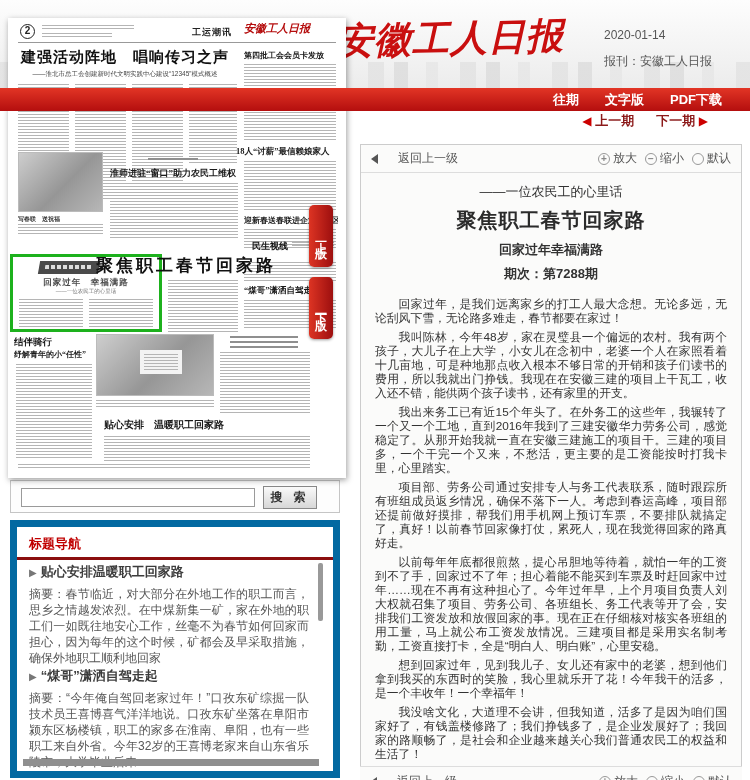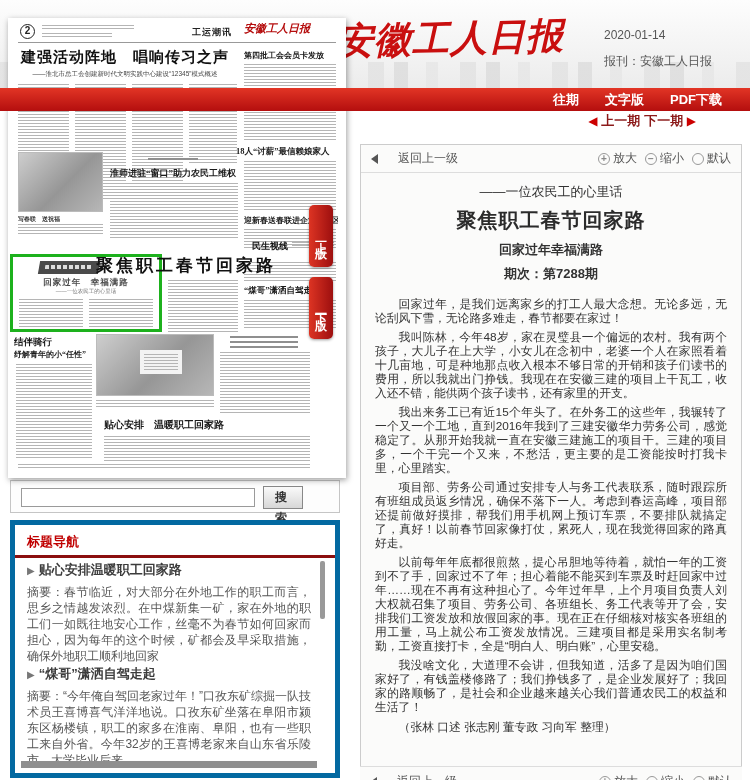--- a/index.html
+++ b/index.html
@@ -14,21 +14,21 @@
     background:
       repeating-linear-gradient(90deg,#e2e2e2 0 16px,transparent 16px 26px,#dcdcdc 26px 40px,transparent 40px 58px,#e6e6e6 58px 70px,transparent 70px 92px);
   }
   .masthead { left:336px; top:14px; font-family:"Liberation Serif","DejaVu Serif",serif; font-weight:bold; font-style:italic;
     color:#c90f0f; font-size:37px; letter-spacing:1px; transform:rotate(-1.5deg); white-space:nowrap; z-index:6; }
   .hdr-date { left:604px; top:28px; font-size:12px; color:#555; }
   .hdr-paper { left:604px; top:53px; font-size:12px; color:#555; }
   .redbar { left:0; top:88px; width:750px; height:23px; background:linear-gradient(#e23525,#b40e0e); z-index:30;
     display:flex; justify-content:flex-end; align-items:center; gap:26px; padding-right:28px; }
   .redbar span { color:#fff; font-size:13px; font-weight:bold; cursor:pointer; }
-  .issue-nav { top:112px; right:54px; font-size:13px; font-weight:bold; color:#8c1a1a; display:flex; gap:4px; align-items:center; z-index:6;}
+  .issue-nav { top:112px; right:42px; font-size:13px; font-weight:bold; color:#8c1a1a; display:flex; gap:22px; align-items:center; z-index:6;}
   .issue-nav .arr { color:#c00; font-size:12px; }
   .issue-nav .lbl { cursor:pointer; }
 
   
   .paper { left:8px; top:18px; width:338px; height:460px; background:#fff; box-shadow:1px 2px 6px rgba(0,0,0,.38); z-index:10; }
   .paper .abs { position:absolute; }
   .ft { background:repeating-linear-gradient(to bottom,#b5b5b5 0 1px,transparent 1px 3px); }
   .ftd { background:repeating-linear-gradient(to bottom,#8f8f8f 0 2px,transparent 2px 5px); }
   .np-badge { left:12px; top:6px; width:15px; height:15px; border:1.5px solid #222; border-radius:50%;
     font-size:10px; font-weight:bold; color:#222; text-align:center; line-height:12px; }
@@ -52,26 +52,26 @@
   
   .vtab { width:24px; height:62px; background:linear-gradient(90deg,#dd3423,#9d0f0f); border-radius:5px;
     color:#fff; font-size:12px; font-weight:bold; writing-mode:vertical-rl; text-align:center; letter-spacing:3px;
     box-shadow:0 1px 3px rgba(0,0,0,.4); z-index:20; cursor:pointer; line-height:24px;}
   .vtab-prev { left:309px; top:205px; }
   .vtab-next { left:309px; top:277px; }
 
   
   .search-box { left:10px; top:480px; width:330px; height:33px; border:1px solid #c5c5c5; background:#fdfdfd; }
   .search-input { position:absolute; left:10px; top:7px; width:234px; height:19px; border:1px solid #9a9a9a; background:#fff; font-size:12px; padding:0 4px;}
-  .search-btn { position:absolute; left:252px; top:5px; width:40px; height:23px; border:1px solid #888;
+  .search-btn { position:absolute; left:252px; top:5px; width:54px; height:23px; border:1px solid #888;
     background:linear-gradient(#fafafa,#d7d7d7); font-size:12px; font-weight:bold; color:#333; letter-spacing:4px;
     text-align:center; line-height:21px; cursor:pointer;font-family:Liberation Serif, serif; }
 
   
-  .nav-box { left:10px; top:520px; width:330px; height:258px; border:5px solid #0369a1; background:#fff; overflow:hidden;}
+  .nav-box { left:10px; top:520px; width:330px; height:258px; border:7px solid #0369a1; background:#fff; overflow:hidden;}
   .nav-box-head { padding:8px 12px 4px; font-size:13px; font-weight:bold; color:#c00000; }
   .nav-box-rule { height:3px; background:#8b0f0f; }
   .nav-box-items { padding:2px 24px 0 12px; }
   .nav-item-title { margin-top:1px; font-size:13px; font-weight:bold; color:#3c3c3c; cursor:pointer;}
   .nav-item-title .tri { color:#777; font-size:10px; margin-right:4px; }
   .nav-item-sum { margin-top:5px; font-size:12px; color:#555; line-height:16px; text-align:justify; }
   .vscroll { right:10px; top:36px; width:5px; height:58px; background:#999; border-radius:2px; }
   .hscroll { left:6px; bottom:5px; width:296px; height:7px; background:#8f8f8f; }
 
   
@@ -237,20 +237,21 @@
       <div class="a-sub">回家过年幸福满路</div>
       <div class="a-issue">期次：第7288期</div>
     </div>
 
     <div class="card-body">
       <p>回家过年，是我们远离家乡的打工人最大念想。无论多远，无论刮风下雪，无论路多难走，春节都要在家过！</p>
       <p>我叫陈林，今年48岁，家在灵璧县一个偏远的农村。我有两个孩子，大儿子在上大学，小女儿在念初中，老婆一个人在家照看着十几亩地，可是种地那点收入根本不够日常的开销和孩子们读书的费用，所以我就出门挣钱。我现在在安徽三建的项目上干瓦工，收入还不错，能供两个孩子读书，还有家里的开支。</p>
       <p>我出来务工已有近15个年头了。在外务工的这些年，我辗转了一个又一个工地，直到2016年我到了三建安徽华力劳务公司，感觉稳定了。从那开始我就一直在安徽三建施工的项目干。三建的项目多，一个干完一个又来，不愁活，更主要的是工资能按时打我卡里，心里踏实。</p>
       <p>项目部、劳务公司通过安排专人与务工代表联系，随时跟踪所有班组成员返乡情况，确保不落下一人。考虑到春运高峰，项目部还提前做好摸排，帮我们用手机网上预订车票，不要排队就搞定了，真好！以前春节回家像打仗，累死人，现在我觉得回家的路真好走。</p>
       <p>以前每年年底都很煎熬，提心吊胆地等待着，就怕一年的工资到不了手，回家过不了年；担心着能不能买到车票及时赶回家中过年……现在不再有这种担心了。今年过年早，上个月项目负责人刘大权就召集了项目、劳务公司、各班组长、务工代表等开了会，安排我们工资发放和放假回家的事。现在正在仔细核对核实各班组的用工量，马上就公布工资发放情况。三建项目都是采用实名制考勤，工资直接打卡，全是“明白人、明白账”，心里安稳。</p>
+      <p>想到回家过年，见到我儿子、女儿还有家中的老婆，想到他们拿到我买的东西时的笑脸，我心里就乐开了花！今年我干的活多，是一个丰收年！一个幸福年！</p>
       <p>我没啥文化，大道理不会讲，但我知道，活多了是因为咱们国家好了，有钱盖楼修路了；我们挣钱多了，是企业发展好了；我回家的路顺畅了，是社会和企业越来越关心我们普通农民工的权益和生活了！</p>
       <div class="byline">（张林 口述 张志刚 董专政 习向军 整理）</div>
 
     </div>
   </div>
 
   <div class="abs card-bottom">
     <div class="back-link">
       <span class="back-arrow"></span>
       <span>返回上一级</span>

